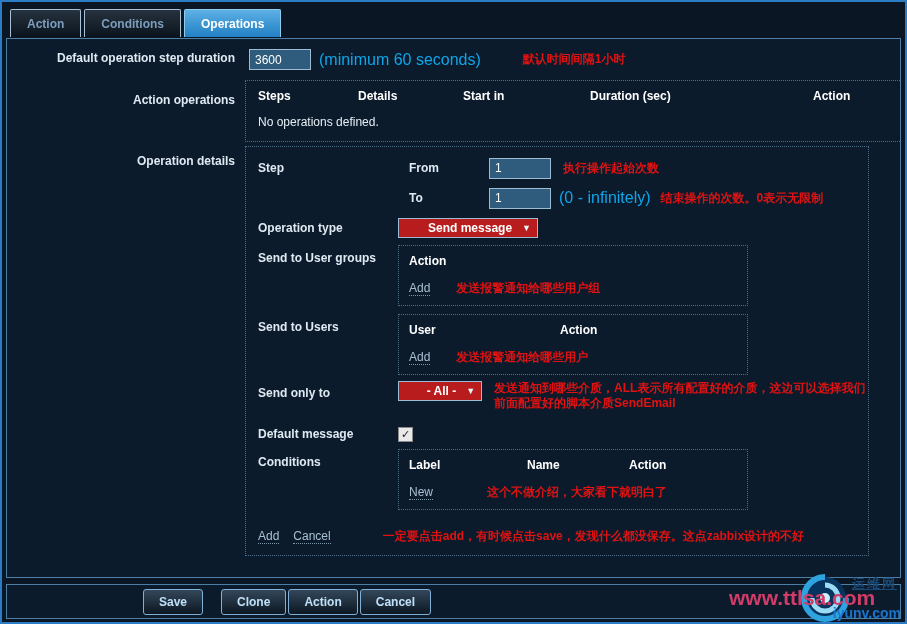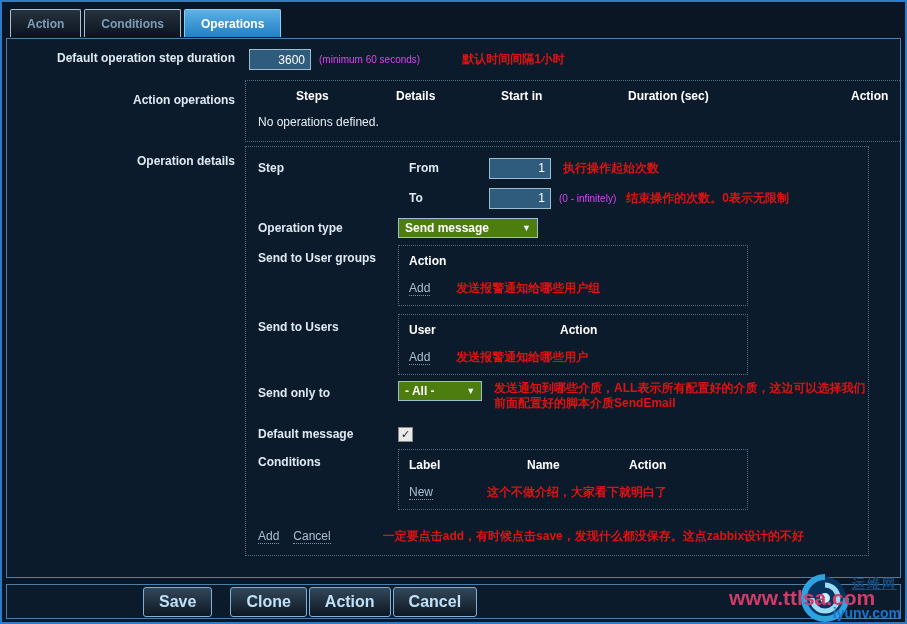--- a/index.html
+++ b/index.html
@@ -23,38 +23,38 @@
     border:1px solid #4d7ea6;background:#0c1b2b;
     display:flex;align-items:center;padding-left:136px;}
   
   .row{display:flex;}
   .lbl{width:228px;min-width:228px;text-align:right;padding:12px 10px 0 0;
     color:#dfe9f2;font-weight:bold;font-size:12px;}
   .content{flex:1;position:relative;}
   .sep-b{border-bottom:1px dotted #4e6e88;}
   .sep-l{border-left:1px dotted #4e6e88;}
   .r1c{display:flex;align-items:center;padding:10px 0 10px 4px;}
-  .hint{color:#d946ef;font-size:10px;margin-left:8px;white-space:nowrap;}
+  .hint{color:#0ea5e9;font-size:16px;margin-left:8px;white-space:nowrap;}
   .note{color:#e11212;font-size:12px;font-weight:bold;white-space:nowrap;}
   
-  .num{background:#2f5b7c;border:1px solid #9cbdd3;color:#fff;text-align:right;
+  .num{background:#2f5b7c;border:1px solid #9cbdd3;color:#fff;text-align:left;
     font-size:12px;font-family:"Liberation Sans",sans-serif;
     width:50px;height:17px;padding:1px 5px;}
-  .sel{background:#4d7c0f;border:1px solid #9cbdd3;color:#fff;font-weight:bold;
+  .sel{background:#b91c1c;border:1px solid #9cbdd3;color:#fff;font-weight:bold;
     font-size:12px;height:20px;display:inline-flex;align-items:center;
-    justify-content:space-between;padding:0 6px;cursor:pointer;box-sizing:border-box;}
+    justify-content:flex-end;padding:0 6px;cursor:pointer;box-sizing:border-box;}
   .sel .arrow{font-size:9px;color:#e8f2fa;margin-left:10px;}
   .chk{width:13px;height:13px;background:#e9e9e9;border:1px solid #8a8a8a;
     color:#1c1c1c;font-size:11px;line-height:13px;text-align:center;cursor:pointer;}
   .lnk{color:#a9c0d2;font-size:12px;text-decoration:none;
     border-bottom:1px dotted #7e98ab;cursor:pointer;}
   
   .aoc{padding:8px 0 12px 12px;}
   .ao-head{display:flex;color:#fff;font-size:12px;font-weight:bold;}
-  .ao-head .c1{width:100px;margin-left:38px;} .ao-head .c2{width:105px;} .ao-head .c3{width:127px;}
+  .ao-head .c1{width:100px;} .ao-head .c2{width:105px;} .ao-head .c3{width:127px;}
   .ao-head .c4{width:223px;} .ao-head .c5{flex:1;}
   .ao-empty{color:#e6eef5;font-size:12px;margin-top:12px;}
   
   .opbox{width:610px;border:1px dotted #4e6e88;margin-top:4px;
     padding:6px 0 10px 12px;overflow:visible;}
   .irow{display:flex;align-items:center;min-height:30px;position:relative;}
   .irow.top{align-items:flex-start;}
   .ilbl{width:140px;min-width:140px;font-weight:bold;color:#dfe9f2;font-size:12px;}
   .slbl{margin-left:11px;width:80px;min-width:80px;font-weight:bold;
     color:#dfe9f2;font-size:12px;}
@@ -62,21 +62,21 @@
   .ibox .hd{display:flex;color:#fff;font-size:12px;font-weight:bold;}
   .ibox .linkrow{display:flex;align-items:center;margin-top:12px;}
   .ug-c1{width:209px;} .us-c1{width:151px;}
   .cd-c1{width:118px;} .cd-c2{width:102px;}
   .overlay-note{position:absolute;left:23px;top:8px;z-index:2;pointer-events:none;}
   .wrapnote{color:#e11212;font-size:12px;font-weight:bold;margin-left:12px;
     width:432px;line-height:1.25;white-space:normal;}
   .addcancel{display:flex;align-items:center;margin-top:12px;}
   
   .btn{background:linear-gradient(#33475a,#0d1822);border:1px solid #7fb0d8;
-    color:#bfe0f8;font-weight:bold;font-size:16px;padding:5px 15px;
+    color:#bfe0f8;font-weight:bold;font-size:12px;padding:5px 15px;
     border-radius:3px;cursor:pointer;font-family:"Liberation Sans",sans-serif;}
   .btn.save{margin-right:18px;}
   .btn.grp{margin-right:2px;}
   
   .wm{position:absolute;right:0;bottom:0;width:178px;height:48px;
     pointer-events:none;z-index:5;}
   .wm .site{position:absolute;left:2px;top:12px;font-size:21px;font-weight:bold;
     color:#d23c68;letter-spacing:0px;}
   .wm .logotext{position:absolute;right:8px;top:1px;color:#1b4976;
     font-size:13px;font-weight:bold;letter-spacing:2px;text-decoration:underline;}

